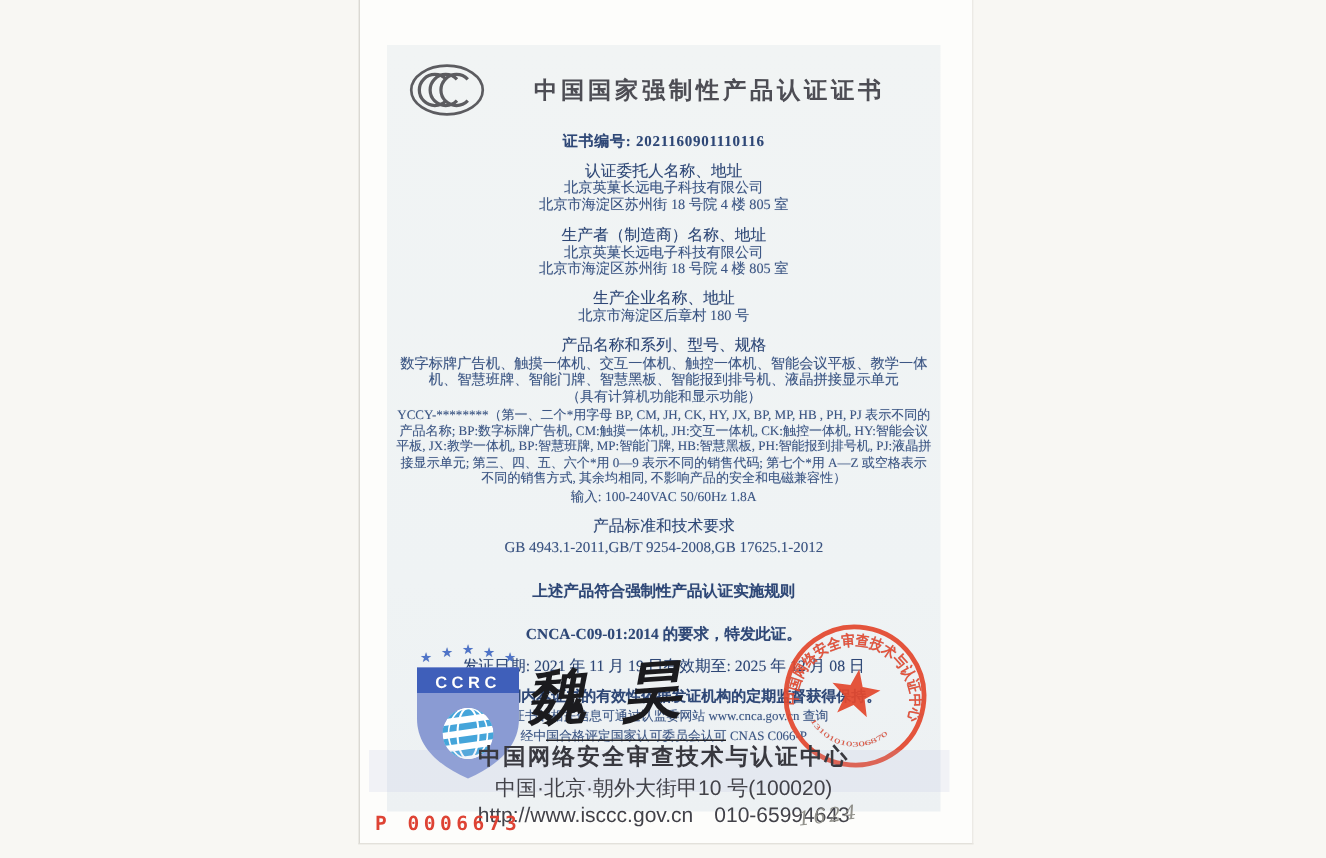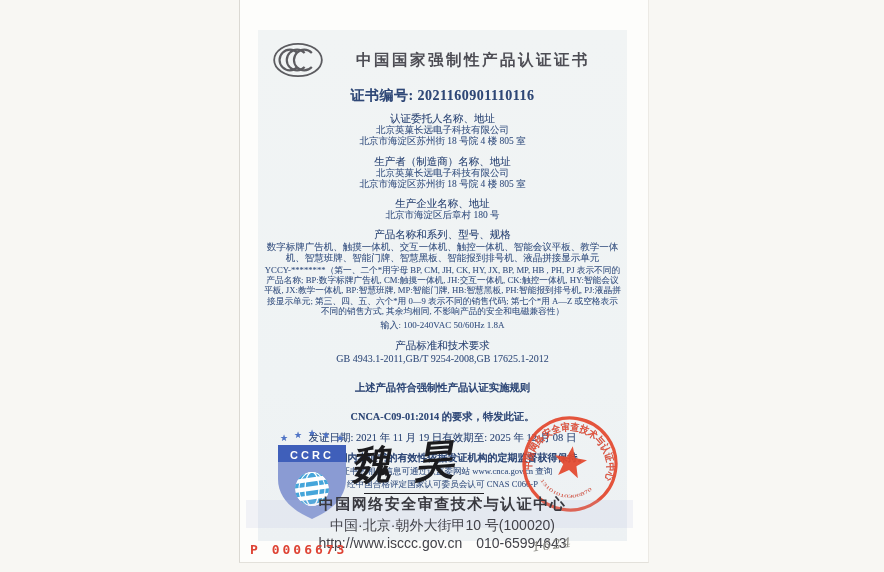--- a/index.html
+++ b/index.html
@@ -31,21 +31,21 @@
   }
 
   .cert-header { display: flex; align-items: center; padding: 11px 10px 0 13px; }
   .ccc-logo { flex: 0 0 auto; width: 54px; height: 38px; }
   .cert-title {
     flex: 1; font-family: "Liberation Sans", sans-serif;
     color: #4d4d54; font-size: 15.5px; font-weight: 600;
     letter-spacing: 2.5px; margin-left: 4px; text-shadow: none;
   }
 
-  .certno { margin-top: 8px; font-weight: bold; font-size: 14px; color: #2e4776; letter-spacing: 0.5px; }
+  .certno { margin-top: 8px; font-weight: bold; font-size: 10px; color: #2e4776; letter-spacing: 0.5px; }
 
   .sec { margin-top: 7px; }
   .sec-title { font-weight: normal; font-size: 10.5px; color: #2e4776; line-height: 1.25; }
   .sec-line { font-size: 9.5px; line-height: 1.18; color: #3c5684; }
 
   .product-names { font-size: 9.5px; line-height: 1.16; padding: 0 7px; color: #3c5684; }
   .product-note { font-size: 9.3px; line-height: 1.15; color: #3c5684; }
   .model { font-size: 8.7px; line-height: 1.2; padding: 0 5px; margin-top: 1px; color: #3c5684; }
   .input-line { font-size: 9px; margin-top: 2px; color: #3c5684; }
 
@@ -124,20 +124,21 @@
       </div>
 
       <div class="sec">
         <div class="sec-title">生产企业名称、地址</div>
         <div class="sec-line">北京市海淀区后章村 180 号</div>
       </div>
 
       <div class="sec">
         <div class="sec-title">产品名称和系列、型号、规格</div>
         <div class="product-names">数字标牌广告机、触摸一体机、交互一体机、触控一体机、智能会议平板、教学一体机、智慧班牌、智能门牌、智慧黑板、智能报到排号机、液晶拼接显示单元</div>
+        <div class="product-note">（具有计算机功能和显示功能）</div>
         <div class="model">YCCY-********（第一、二个*用字母 BP, CM, JH, CK, HY, JX, BP, MP, HB , PH, PJ 表示不同的产品名称; BP:数字标牌广告机, CM:触摸一体机, JH:交互一体机, CK:触控一体机, HY:智能会议平板, JX:教学一体机, BP:智慧班牌, MP:智能门牌, HB:智慧黑板, PH:智能报到排号机, PJ:液晶拼接显示单元; 第三、四、五、六个*用 0—9 表示不同的销售代码; 第七个*用 A—Z 或空格表示不同的销售方式, 其余均相同, 不影响产品的安全和电磁兼容性）</div>
         <div class="input-line">输入: 100-240VAC 50/60Hz 1.8A</div>
       </div>
 
       <div class="sec">
         <div class="sec-title">产品标准和技术要求</div>
         <div class="std-value">GB 4943.1-2011,GB/T 9254-2008,GB 17625.1-2012</div>
       </div>
 
       <div class="sec">

